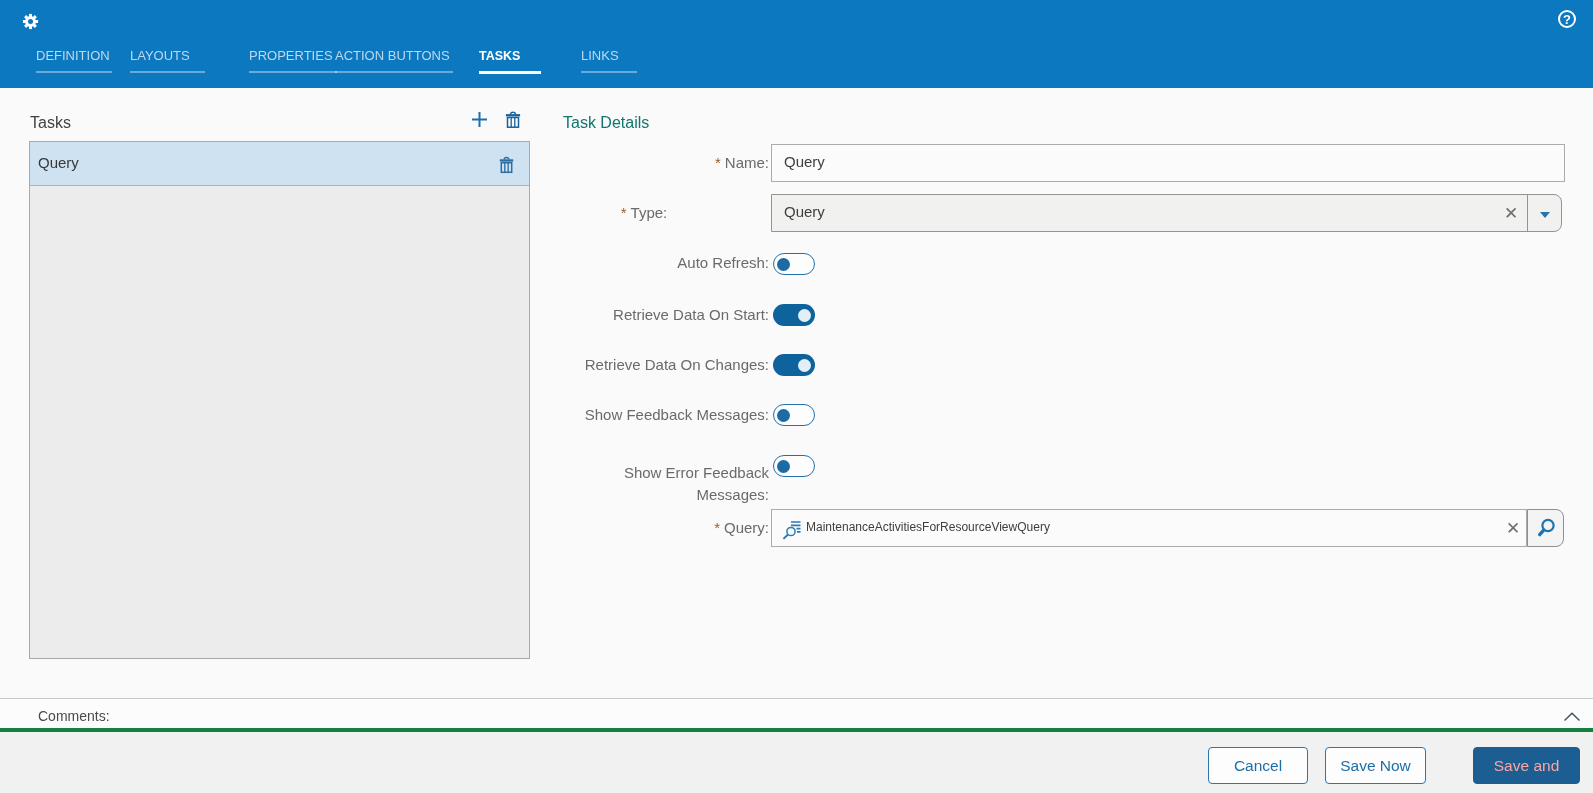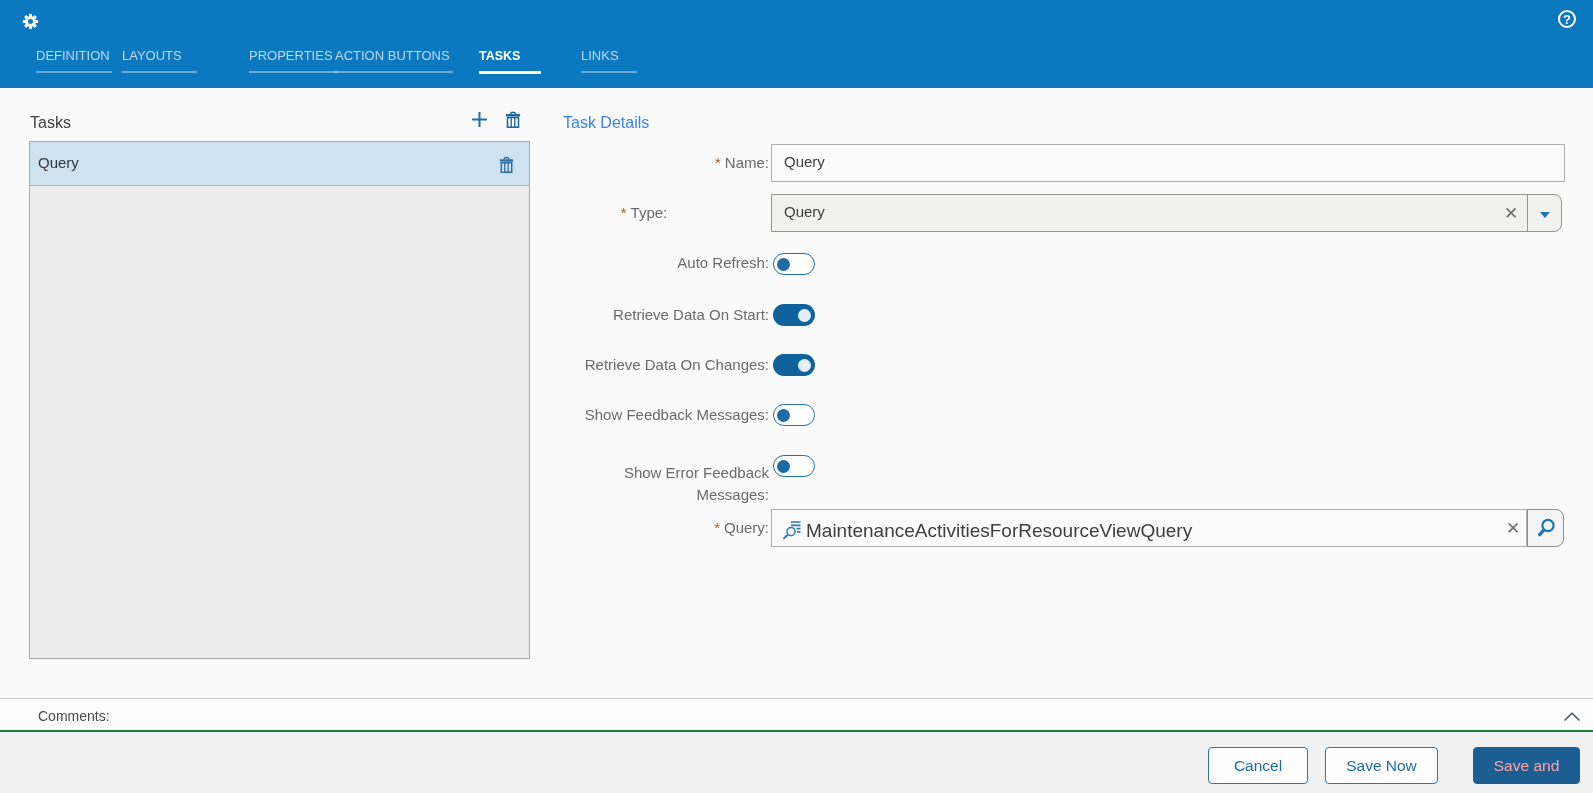--- a/index.html
+++ b/index.html
@@ -18,21 +18,21 @@
 
   
   #tasksHead { position:absolute; left:30px; top:114px; font-size:16px; color:#414141; }
   #listbox { position:absolute; left:29px; top:141px; width:501px; height:518px;
     background:#ececec; border:1px solid #a9a9a9; }
   #selrow { position:absolute; left:0; top:0; width:499px; height:44px; background:#cfe2f1;
     border-bottom:1px solid #aab4ba; }
   #selrow .txt { position:absolute; left:8px; top:12px; font-size:15px; color:#383838; }
 
   
-  #detailsHead { position:absolute; left:563px; top:114px; font-size:16px; color:#3b82f6; }
+  #detailsHead { position:absolute; left:563px; top:114px; font-size:16px; color:#0f766e; }
   .lbl { position:absolute; width:250px; right:auto; left:519px; text-align:right; font-size:15px; color:#6a6a6a; line-height:22px; }
   .ast { color:#a55a1f; margin-right:4px; font-size:15px; }
   .input { position:absolute; border:1px solid #ababab; background:#fbfbfb; font-size:15px; color:#3e3e3e; }
 
   #nameInput { left:771px; top:144px; width:794px; height:38px; }
   #nameInput span { position:absolute; left:12px; top:8px; }
 
   #typeInput { left:771px; top:194px; width:791px; height:38px; background:#f1f1f0;
     border:1px solid #949494; border-radius:0 8px 8px 0; }
   #typeInput .val { position:absolute; left:12px; top:8px; }
@@ -41,34 +41,34 @@
   #typeInput .caret { position:absolute; left:768px; top:17px; width:0; height:0;
     border-left:5.5px solid transparent; border-right:5.5px solid transparent; border-top:6.5px solid #2474ae; }
 
   .toggle { position:absolute; left:773px; width:42px; height:22px; border-radius:11px; }
   .toggle.off { background:#fdfdfd; border:1px solid #2470a8; }
   .toggle.off .knob { position:absolute; left:3px; top:3.5px; width:13px; height:13px; border-radius:50%; background:#1d6ba5; }
   .toggle.on { background:#0e639c; }
   .toggle.on .knob { position:absolute; right:4px; top:4.5px; width:13px; height:13px; border-radius:50%; background:#e4eef6; }
 
   #queryInput { left:771px; top:509px; width:756px; height:38px; }
-  #queryInput .val { position:absolute; left:34px; top:10px; font-size:19px; }
+  #queryInput .val { position:absolute; left:34px; top:10px; font-size:12px; }
   #queryInput .clr { position:absolute; left:734px; top:8px; color:#6f6f6f; font-size:17px; }
   #queryBtn { position:absolute; left:1527px; top:509px; width:37px; height:38px; background:#f4f4f4;
     border:1px solid #8f8f8f; border-radius:0 8px 8px 0; }
 
   
   #comments { position:absolute; left:0; top:698px; width:1593px; height:34px;
-    background:#fcfcfc; border-top:1px solid #c9c9c9; border-bottom:2px solid #15803d; }
+    background:#fcfcfc; border-top:1px solid #c9c9c9; border-bottom:4px solid #15803d; }
   #comments .txt { position:absolute; left:38px; top:9px; font-size:14px; color:#4a4a4a; }
   #footer { position:absolute; left:0; top:732px; width:1593px; height:61px; background:#f1f1f1; }
   .btn { position:absolute; top:747px; height:37px; border-radius:4px; font-size:15.5px;
     text-align:center; border:1px solid #2a77ad; color:#1d6ea8; background:#fdfdfd; line-height:35px; }
   #btnCancel { left:1208px; width:100px; }
-  #btnSaveNow { left:1325px; width:113px; }
+  #btnSaveNow { left:1325px; width:101px; }
   #btnSaveClose { left:1442px; width:107px; background:#1d5e92; border-color:#1d5e92; color:#fca5a5;margin-left:31px; }
 </style>
 </head>
 <body>
 
 <div id="header">
   <svg id="gear" width="17" height="17" viewBox="0 0 17 17">
     <g fill="#fff">
       <circle cx="8.5" cy="8.5" r="5.4"></circle>
       <rect x="7.0" y="0.9" width="3.0" height="4.2"></rect>
@@ -80,21 +80,21 @@
       <rect x="7.0" y="0.9" width="3.0" height="4.2" transform="rotate(270 8.5 8.5)"></rect>
       <rect x="7.0" y="0.9" width="3.0" height="4.2" transform="rotate(315 8.5 8.5)"></rect>
     </g>
     <circle cx="8.5" cy="8.5" r="2.5" fill="#0c78c0"></circle>
   </svg>
   <svg id="help" width="20" height="20" viewBox="0 0 20 20">
     <circle cx="10" cy="10" r="8" fill="none" stroke="#fff" stroke-width="2"></circle>
     <text x="10" y="14.5" text-anchor="middle" font-size="13" font-weight="bold" fill="#fff" font-family="Liberation Sans">?</text>
   </svg>
   <div class="tab" style="left:36px;  width:76px;">DEFINITION</div>
-  <div class="tab" style="left:122px; width:75px;">LAYOUTS</div>
+  <div class="tab" style="left:130px; width:75px;">LAYOUTS</div>
   <div class="tab" style="left:249px; width:88px;">PROPERTIES</div>
   <div class="tab" style="left:335px; width:118px;">ACTION BUTTONS</div>
   <div class="tab active" style="left:479px; width:62px;">TASKS</div>
   <div class="tab" style="left:581px; width:56px;">LINKS</div>
 </div>
 
 <div id="tasksHead">Tasks</div>
 <svg class="abs" style="left:471px; top:111px;" width="17" height="17" viewBox="0 0 17 17">
   <path d="M8.5 1v15M1 8.5h15" stroke="#1f6fae" stroke-width="2" fill="none"></path>
 </svg>

